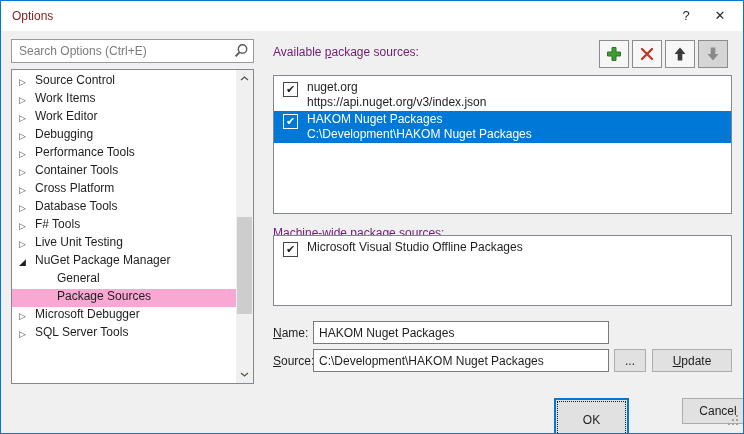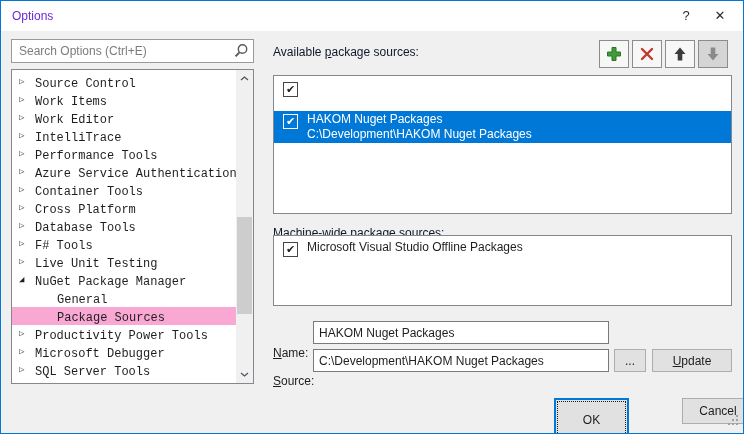--- a/index.html
+++ b/index.html
@@ -7,54 +7,54 @@
   body { font-family:"Liberation Sans","DejaVu Sans",sans-serif; }
 
   .window {
     position:relative; width:744px; height:434px;
     background:#f0f0f0; border:1px solid #0078d7;
     font-size:12px; color:#1e1e1e; overflow:hidden;
   }
 
   
   .titlebar { position:absolute; top:0; left:0; right:0; height:30px; background:#ffffff; }
-  .title { position:absolute; left:11px; top:8px; font-size:12px; color:#6d28d9; }
+  .title { position:absolute; left:11px; top:8px; font-size:12px; color:#7f1d1d; }
   .tb-btn { position:absolute; top:0; width:34px; height:30px; text-align:center;
             line-height:30px; color:#2b2b2b; font-size:13px; cursor:default; }
   .tb-help { right:40px; }
   .tb-close { right:6px; }
 
   
   .search-wrap { position:absolute; left:10px; top:38px; width:243px; height:24px; }
   .search-input { width:100%; height:100%; border:1px solid #9a9a9a; background:#fff;
     padding:0 26px 0 7px; font-family:inherit; font-size:12px; color:#0f172a; }
   .search-input::placeholder { color:#7c7c7c; opacity:1; }
   .search-icon { position:absolute; right:5px; top:4px; width:16px; height:16px; }
 
   
   .tree { position:absolute; left:10px; top:68px; width:243px; height:315px;
     background:#fff; border:1px solid #828790; overflow:hidden; padding-top:3px; }
-  .tree-row { height:18px; display:flex; align-items:flex-end; padding-left:7px;
-    width:calc(100% - 17px); white-space:nowrap; cursor:default;font-family:Liberation Mono, monospace; }
+  .tree-row { height:18px; display:flex; align-items:flex-start; padding-left:7px;
+    width:calc(100% - 17px); white-space:nowrap; cursor:default; }
   .tree-row .glyph { width:16px; flex:none; font-size:9px; color:#4d4d4d; line-height:18px; }
   .tree-row.collapsed .glyph::before { content:"▷"; }
   .tree-row.expanded .glyph { color:#1e1e1e; }
   .tree-row.expanded .glyph::before { content:"◢"; }
   .tree-row.child .glyph { width:38px; }
   .tree-row.selected { background:#f9a8d4; }
 
   
   .sb { position:absolute; right:0; top:0; bottom:0; width:17px; background:#f0f0f0; }
   .sb-arrow { position:absolute; left:0; width:17px; height:17px; display:flex;
     align-items:center; justify-content:center; }
   .sb-up { top:0; } .sb-down { bottom:0; }
   .sb-thumb { position:absolute; left:1px; width:15px; top:47%; height:31%; background:#cdcdcd; }
 
   
-  .rlabel { position:absolute; left:272px; color:#0f172a; }
+  .rlabel { position:absolute; left:272px; color:#701a75; }
   .u { text-decoration:underline; }
 
   
   .pkg-toolbar { position:absolute; left:598px; top:39px; display:flex; gap:3px; }
   .mini-btn { width:30px; height:28px; background:#f7f7f7; border:1px solid #8c8c8c;
     display:flex; align-items:center; justify-content:center; cursor:default; }
   .mini-btn.disabled { background:#d5d5d5; }
 
   
   .pkg-list { position:absolute; left:272px; width:459px; background:#fff;
@@ -64,21 +64,21 @@
   .pkg-item { display:flex; align-items:flex-start; padding:1px 2px 1px 6px; min-height:32px; cursor:default; }
   .cb { width:15px; height:15px; border:1px solid #454545; background:#fff; flex:none;
     margin:2px 9px 0 3px; display:flex; align-items:center; justify-content:center;
     font-size:11px; color:#1e1e1e; line-height:1; }
   .cb::before { content:"✔"; }
   .pkg-name, .pkg-src { line-height:15px; white-space:nowrap; }
   .pkg-item.selected { background:#0078d7; color:#fff; }
   .pkg-item.selected .cb { border-color:#fff; background:transparent; color:#fff; }
 
   
-  .field-label { position:absolute; left:272px;margin-top:20px; }
+  .field-label { position:absolute; left:272px; }
   .text-input { position:absolute; left:312px; width:296px; height:23px;
     border:1px solid #7a7a7a; background:#fff; padding:0 5px; font-family:inherit;
     font-size:12px; color:#1e1e1e; }
   .btn { background:#e1e1e1; border:1px solid #adadad; font-family:inherit;
     font-size:12px; color:#1e1e1e; cursor:default; }
   .browse-btn { position:absolute; left:613px; top:348px; width:32px; height:23px; }
   .update-btn { position:absolute; left:651px; top:348px; width:80px; height:23px; }
 
   
   .ok-btn { position:absolute; left:553px; top:397px; width:75px; height:44px;
@@ -115,32 +115,28 @@
     <div class="tree-row collapsed">
         <span class="glyph"></span>
         <span>Work Items</span>
       </div>
     <div class="tree-row collapsed">
         <span class="glyph"></span>
         <span>Work Editor</span>
       </div>
     <div class="tree-row collapsed">
         <span class="glyph"></span>
-        <span>IntelliTrace</span>
+        <span>Debugging</span>
       </div>
     <div class="tree-row collapsed">
         <span class="glyph"></span>
         <span>Performance Tools</span>
       </div>
     <div class="tree-row collapsed">
         <span class="glyph"></span>
-        <span>Azure Service Authentication</span>
-      </div>
-    <div class="tree-row collapsed">
-        <span class="glyph"></span>
         <span>Container Tools</span>
       </div>
     <div class="tree-row collapsed">
         <span class="glyph"></span>
         <span>Cross Platform</span>
       </div>
     <div class="tree-row collapsed">
         <span class="glyph"></span>
         <span>Database Tools</span>
       </div>
@@ -156,24 +152,20 @@
         <span class="glyph"></span>
         <span>NuGet Package Manager</span>
       </div>
     <div class="tree-row child">
         <span class="glyph"></span>
         <span>General</span>
       </div>
     <div class="tree-row child selected">
         <span class="glyph"></span>
         <span>Package Sources</span>
-      </div>
-    <div class="tree-row collapsed">
-        <span class="glyph"></span>
-        <span>Productivity Power Tools</span>
       </div>
     <div class="tree-row collapsed">
         <span class="glyph"></span>
         <span>Microsoft Debugger</span>
       </div>
     <div class="tree-row collapsed">
         <span class="glyph"></span>
         <span>SQL Server Tools</span>
       </div>
 
@@ -213,20 +205,24 @@
     <span class="mini-btn disabled">
       <svg width="16" height="16" viewBox="0 0 16 16">
         <path d="M8 14.5 L2.5 8 H5.7 V1.5 H10.3 V8 H13.5 Z" fill="#8a8a8a"></path>
       </svg>
     </span>
   </div>
 
   <div class="pkg-list list-available">
     <div class="pkg-item">
       <span class="cb"></span>
+      <span>
+        <div class="pkg-name">nuget.org</div>
+        <div class="pkg-src">https://api.nuget.org/v3/index.json</div>
+      </span>
     </div>
     <div class="pkg-item selected">
       <span class="cb"></span>
       <span>
         <div class="pkg-name">HAKOM Nuget Packages</div>
         <div class="pkg-src">C:\Development\HAKOM Nuget Packages</div>
       </span>
     </div>
   </div>
 

